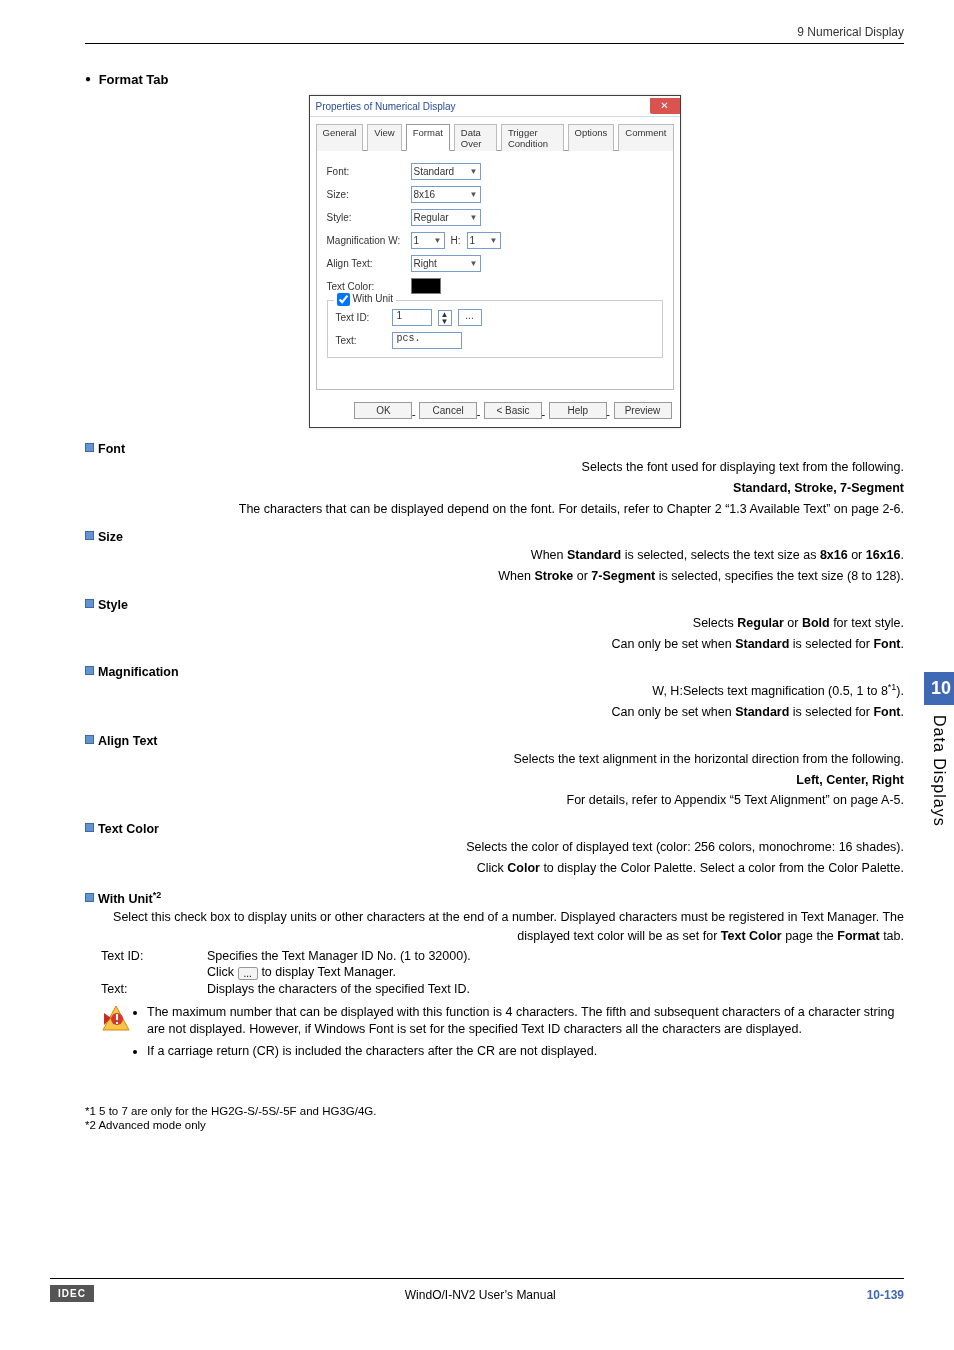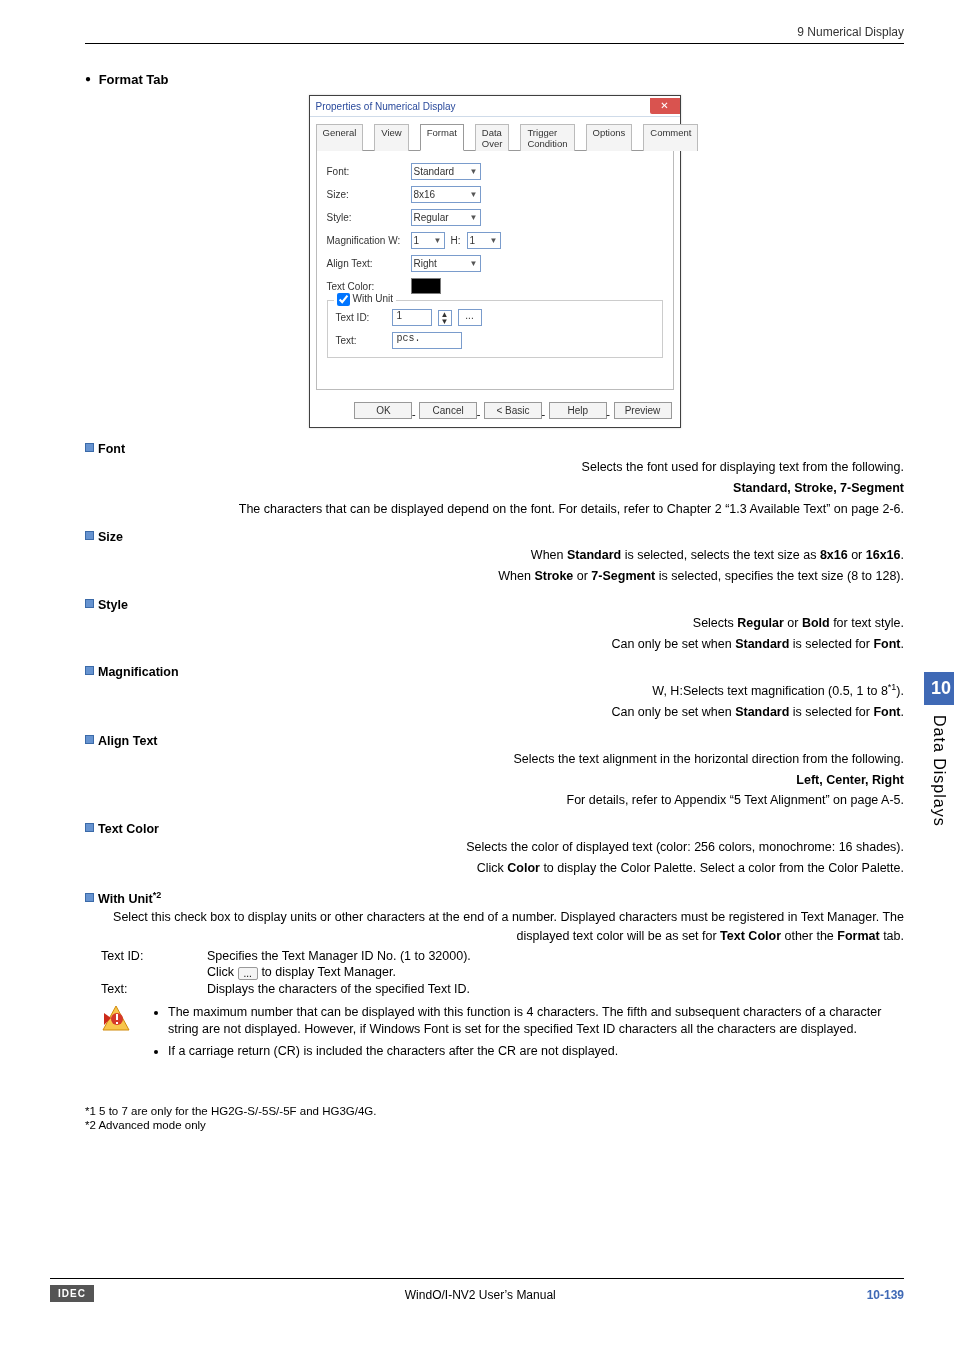--- a/index.html
+++ b/index.html
@@ -66,21 +66,21 @@
     background: #d9534f;
     color: #fff;
     text-align: center;
     line-height: 16px;
     font-size: 10px;
     border-radius: 0 0 0 2px;
   }
   .dlg-tabs {
     display: flex;
     padding: 6px 6px 0 6px;
-    gap: 11px;
+    gap: 4px;
     font-size: 9.5px;
   }
   .dlg-tab {
     padding: 2px 6px;
     border: 1px solid #bbb;
     border-bottom: none;
     background: #f4f4f4;
     position: relative;
     bottom: -1px;
     color: #333;
@@ -190,21 +190,21 @@
 
   .kvtable {
     margin: 4px 0 4px 16px;
   }
   .kvtable .row { display: flex; margin-bottom: 2px; }
   .kvtable .k { width: 106px; }
 
   .notebox {
     display: flex;
     align-items: flex-start;
-    gap: 21px;
+    gap: 0;
     margin: 8px 0 6px 16px;
   }
   .notebox ul { margin: 0; padding-left: 16px; }
   .notebox li { margin-bottom: 4px; line-height: 1.4; }
 
   .footnotes {
     margin-top: 41px;
     font-size: 11.5px;
   }
   .footnotes div { margin-bottom: 2px; }
@@ -400,21 +400,21 @@
   </div>
 
   <div class="item">
     <h3><span class="box"></span><span>Text Color</span></h3>
     <p>Selects the color of displayed text (color: 256 colors, monochrome: 16 shades).</p>
     <p><span>Click </span><span class="bold">Color</span><span> to display the Color Palette. Select a color from the Color Palette.</span></p>
   </div>
 
   <div class="item">
     <h3><span class="box"></span><span>With Unit</span><span class="sup">*2</span></h3>
-    <p><span>Select this check box to display units or other characters at the end of a number. Displayed characters must be registered in Text Manager. The displayed text color will be as set for </span><span class="bold">Text Color</span><span> other the </span><span class="bold">Format</span><span> tab.</span></p>
+    <p><span>Select this check box to display units or other characters at the end of a number. Displayed characters must be registered in Text Manager. The displayed text color will be as set for </span><span class="bold">Text Color</span><span> page the </span><span class="bold">Format</span><span> tab.</span></p>
 
     <div class="kvtable">
       <div class="row">
         <div class="k">Text ID:</div>
         <div>Specifies the Text Manager ID No. (1 to 32000).</div>
       </div>
       <div class="row">
         <div class="k"></div>
         <div><span>Click </span><span class="btn-icon">...</span><span> to display Text Manager.</span></div>
       </div>

